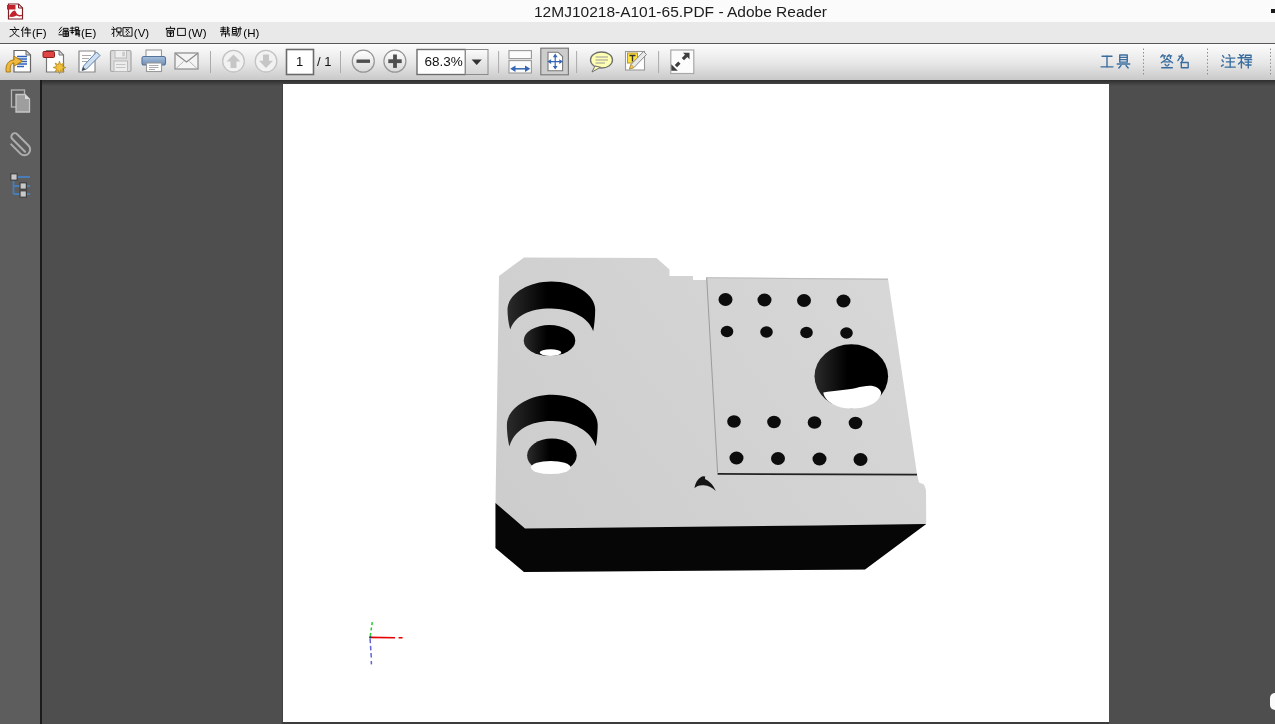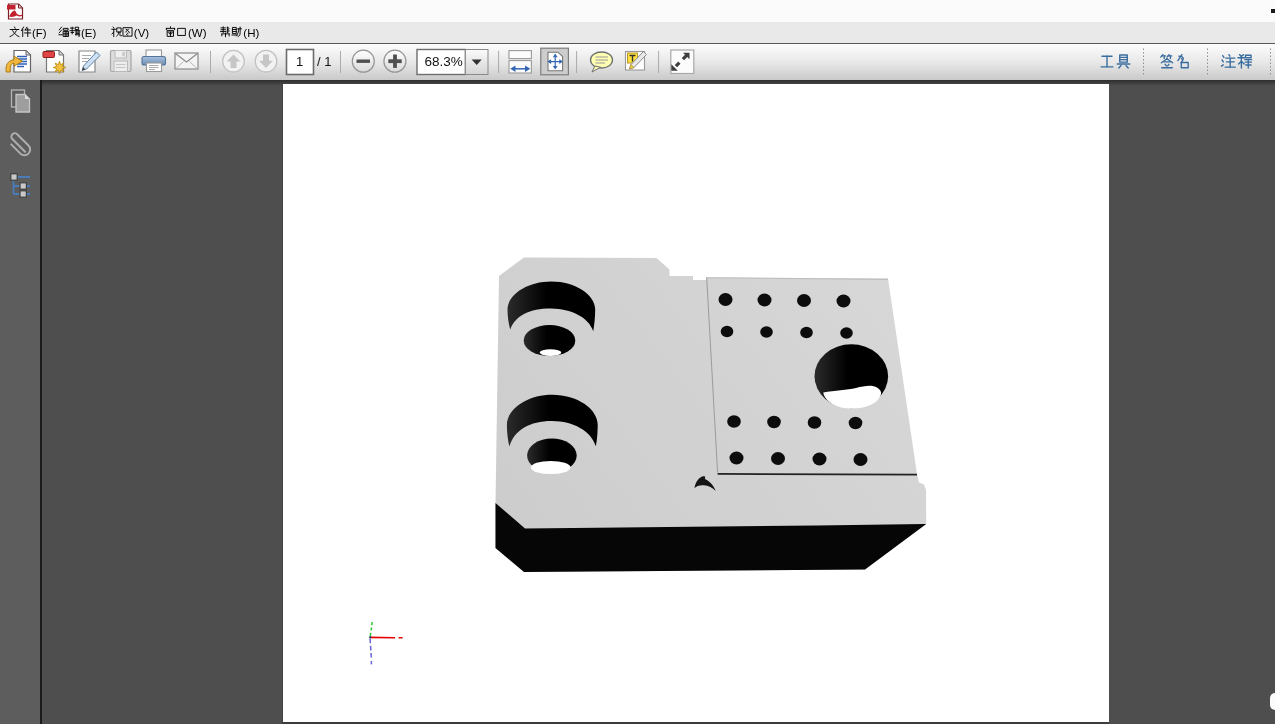--- a/index.html
+++ b/index.html
@@ -10,20 +10,21 @@
 </head>
 <body>
 
 <div class="abs" style="left:0;top:0;width:1275px;height:22px;background:#fbfbfb">
   <svg class="abs" style="left:6px;top:2px" width="19" height="19" viewBox="0 0 19 19">
     <path d="M2.5,2 h10 l4,4 v11 h-14 z" fill="#ffffff" stroke="#7e1f26" stroke-width="1.2"></path>
     <path d="M12.5,2 l4,4 h-4 z" fill="#e9e9e9" stroke="#7e1f26" stroke-width="1"></path>
     <rect x="1" y="3" width="8.5" height="4.5" fill="#c2212e"></rect>
     <path d="M3,14.5 C5,10.5 7,8.5 8.5,8.5 C10,8.5 9.5,11 12,12.5 C13.5,13.4 15,13 16,12.8 L16,14 C14,14.6 12,14.6 10.5,13.6 C8.5,15 5.5,15.2 3,14.5 Z" fill="#c2212e"></path>
   </svg>
+  <div class="abs" style="left:534px;top:3px;width:400px;font-size:15.5px;color:#1c1c1c;white-space:nowrap">12MJ10218-A101-65.PDF - Adobe Reader</div>
   <div class="abs" style="left:1271px;top:9px;width:4px;height:4px;background:#1a1a1a"></div>
 </div>
 
 <div class="abs" style="left:0;top:22px;width:1275px;height:21px;background:#e9e9e9">
 <svg width="1275" height="21" viewBox="0 0 1275 21">
 <style>.mg path{fill:none;stroke:#000;stroke-width:2.05;stroke-linecap:round;stroke-linejoin:round}
 .mt{font-family:"Liberation Sans",sans-serif;font-size:11.5px;fill:#000}</style>
 <g class="mg" transform="translate(9,4.3) scale(0.4583)">
 <path d="M12,1.5 L13.5,4.5"></path>
         <path d="M2.5,7 H21.5"></path>

